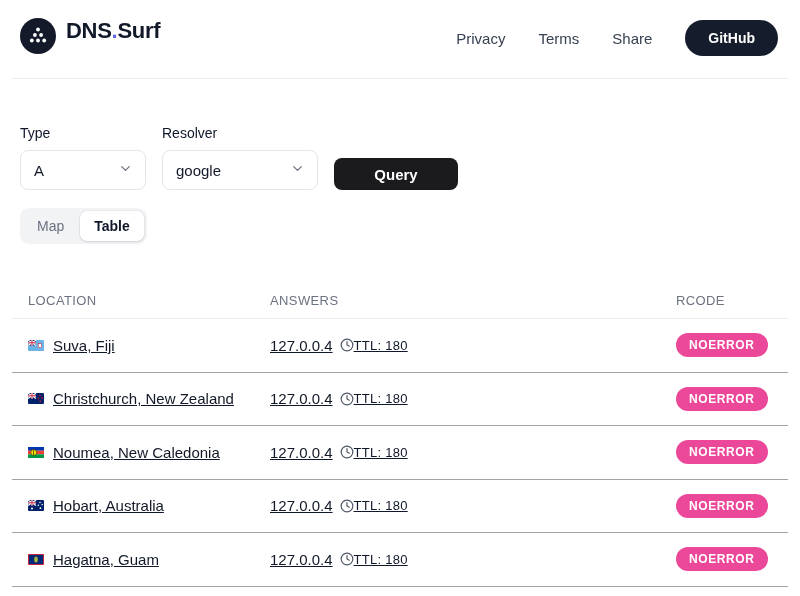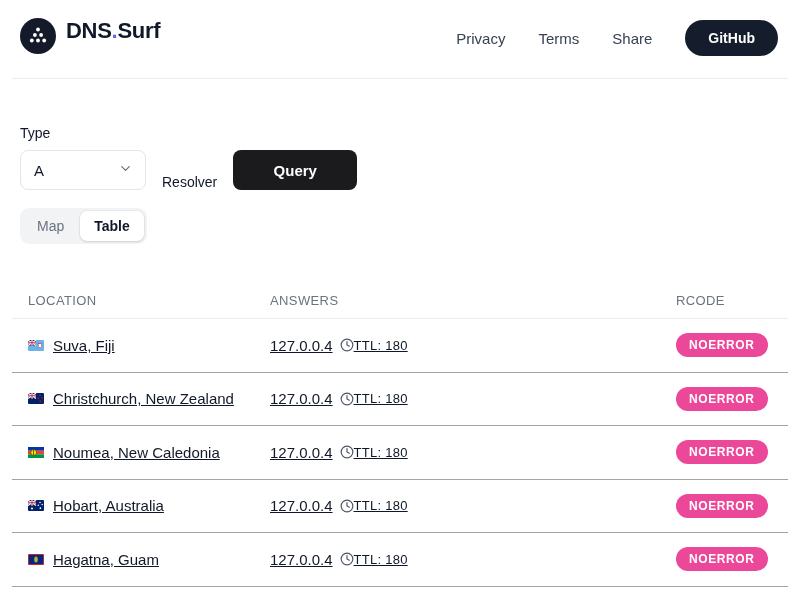--- a/index.html
+++ b/index.html
@@ -37,21 +37,21 @@
     font-family:inherit;
   }
   .text-input { width:100%; padding:0 13px; }
   .select {
     display:flex; align-items:center; justify-content:space-between;
     padding:0 12px 0 13px; cursor:pointer;
   }
   .select.type { width:126px; }
   .select.resolver { width:156px; }
   .query-btn {
-    height:40px; width:124px; flex:none;
+    height:32px; width:124px; flex:none;
     background:#1b1b1e; color:#fff; border:none; border-radius:8px;
     font-size:15px; font-weight:700; cursor:pointer; font-family:inherit;
   }
   
   .toggle {
     margin-top:18px; display:inline-flex; align-items:center;
     background:#f1f3f5; border-radius:9px; padding:3px; gap:2px;
   }
   .seg {
     border:none; background:transparent; color:#6b7280;
@@ -120,20 +120,28 @@
         <span>A</span>
         <span>
           <svg width="15" height="15" viewBox="0 0 24 24" fill="none" stroke="#6b7280" stroke-width="2" stroke-linecap="round" stroke-linejoin="round">
               <path d="M6 9l6 6 6-6"></path>
             </svg>
         </span>
       </div>
     </div>
     <div class="field">
       <label>Resolver</label>
+      <div class="select resolver">
+        <span>google</span>
+        <span>
+          <svg width="15" height="15" viewBox="0 0 24 24" fill="none" stroke="#6b7280" stroke-width="2" stroke-linecap="round" stroke-linejoin="round">
+              <path d="M6 9l6 6 6-6"></path>
+            </svg>
+        </span>
+      </div>
     </div>
     <button class="query-btn">Query</button>
   </div>
 
   <div class="toggle">
     <button class="seg">Map</button>
     <button class="seg active">Table</button>
   </div>
 
   <div class="table">

